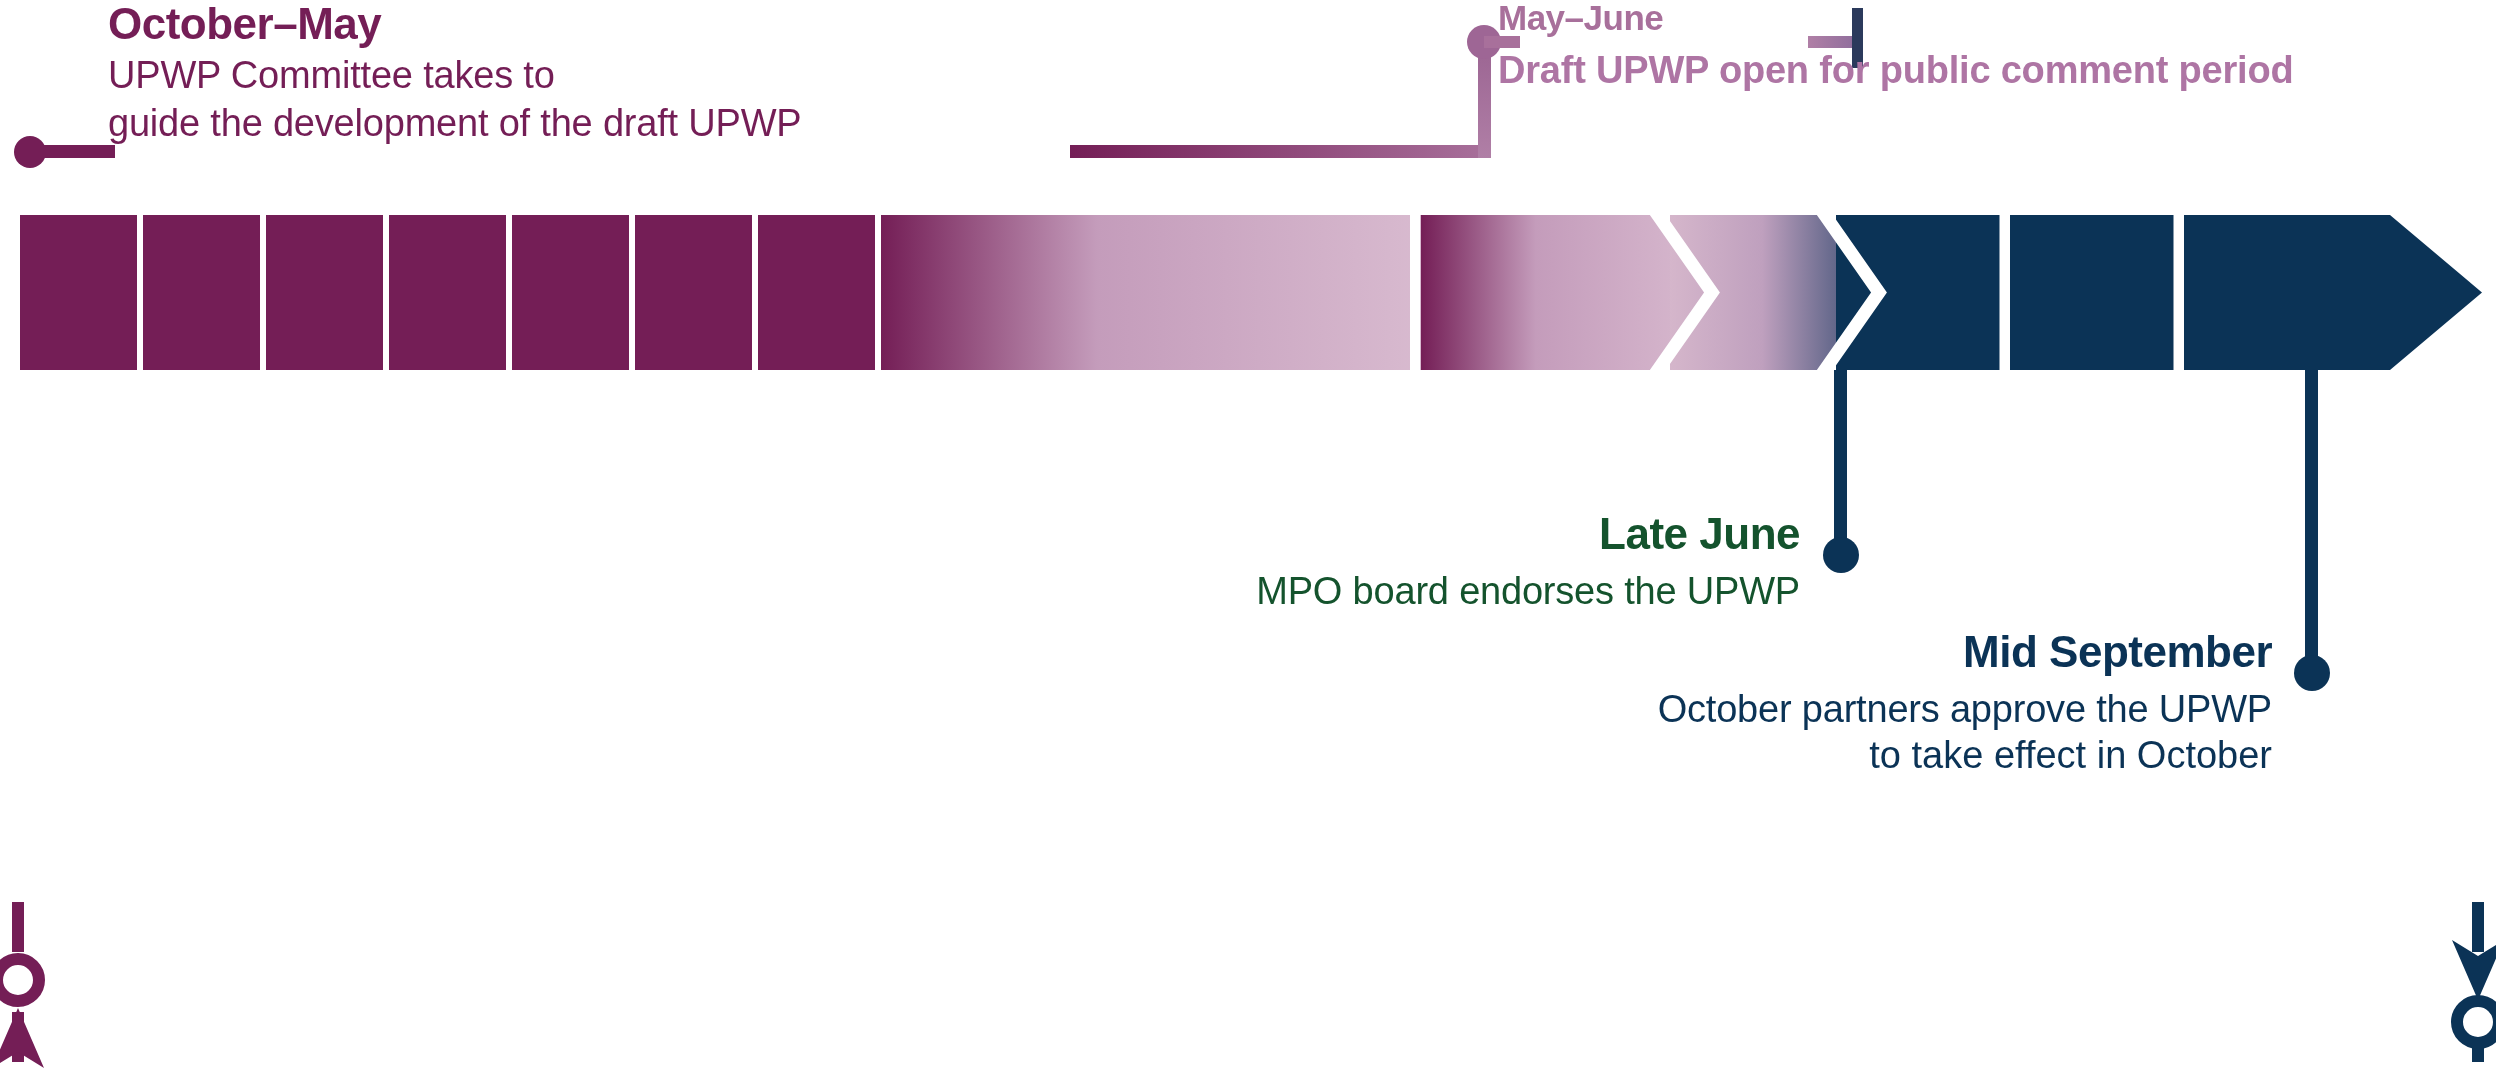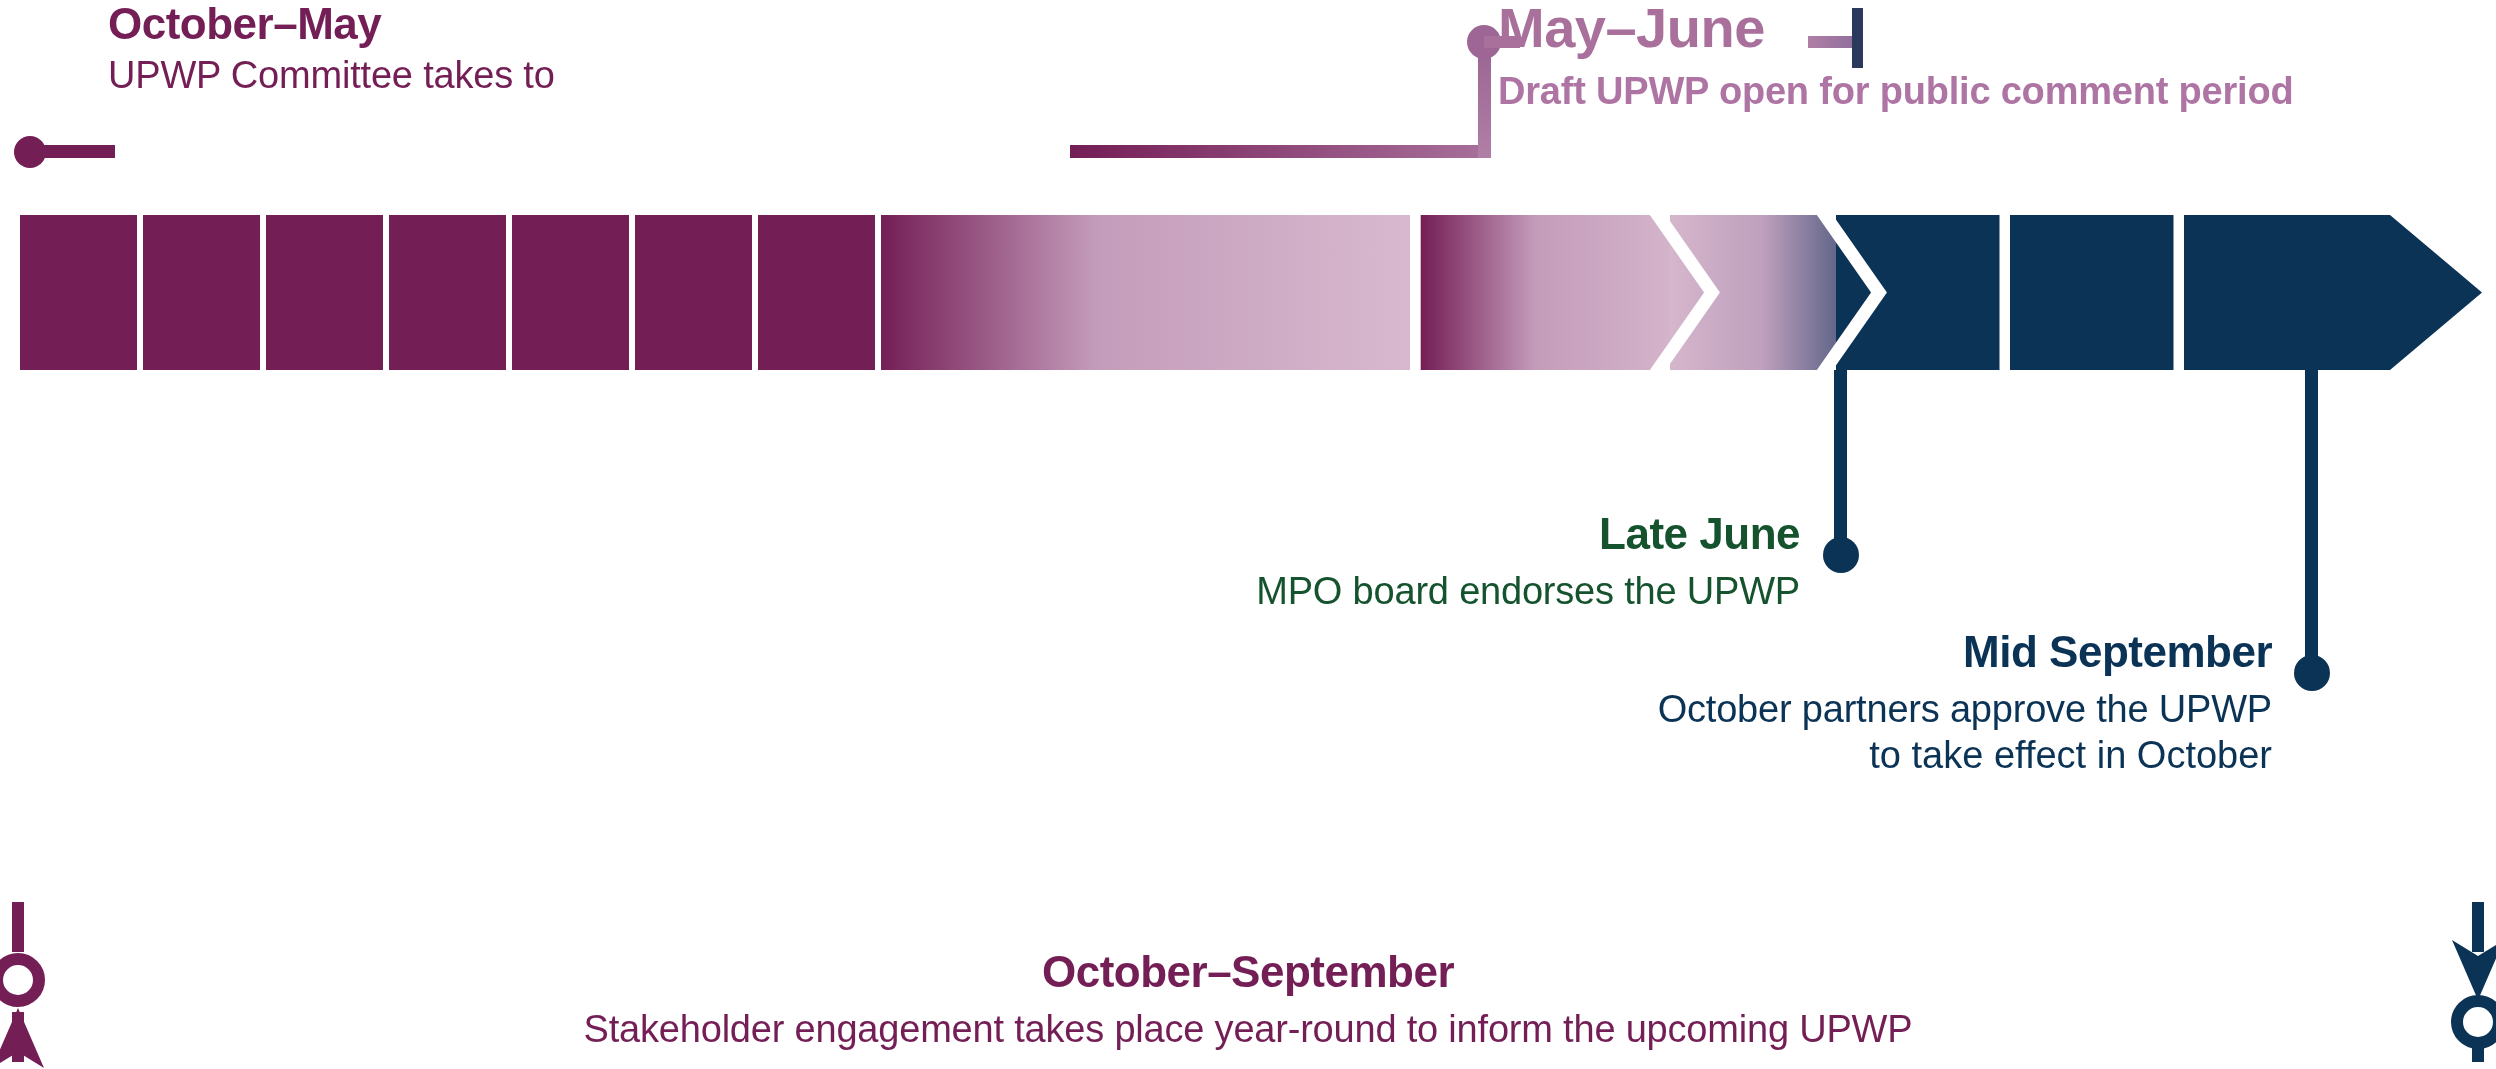--- a/index.html
+++ b/index.html
@@ -15,21 +15,21 @@
   .lbl .hd{font-weight:700;letter-spacing:-0.5px;}
   .lbl .bd{font-weight:400;letter-spacing:-0.2px;}
 
   
   #oct-may{left:108px;top:2px;color:#741E56;}
   #oct-may .hd{font-size:44px;display:block;margin-bottom:6px;}
   #oct-may .bd{font-size:38px;display:block;margin-top:10px;}
 
   
   #may-june{left:1498px;top:0px;color:#A8709B;}
-  #may-june .hd{font-size:56px;display:block;color:#A8709B;}
+  #may-june .hd{font-size:35px;display:block;color:#A8709B;}
   #may-june .bd{font-size:38px;display:block;margin-top:16px;color:#AE75A4;font-weight:bold;}
 
   
   #late-june{left:0px;top:512px;width:1800px;text-align:right;color:#14532d;}
   #late-june .hd{font-size:44px;display:block;}
   #late-june .bd{font-size:38px;display:block;margin-top:16px;}
 
   
   #mid-sept{left:0px;top:630px;width:2272px;text-align:right;color:#0B3356;}
   #mid-sept .hd{font-size:44px;display:block;}
@@ -159,36 +159,33 @@
 
       <circle cx="2478" cy="1022" r="21" fill="#ffffff" stroke="#0B3356" stroke-width="12"></circle>
 
       <line x1="2478" y1="1044" x2="2478" y2="1062" stroke="#0B3356" stroke-width="12"></line>
     </g>
   </svg>
 
   <div class="lbl" id="oct-may">
     <span class="hd">October–May</span>
     <span class="bd">UPWP Committee takes to</span>
+    <span class="bd">guide the development of the draft UPWP</span>
   </div>
 
   <div class="lbl" id="may-june">
     <span class="hd">May–June</span>
     <span class="bd">Draft UPWP open for public comment period</span>
   </div>
 
   <div class="lbl" id="late-june">
     <span class="hd">Late June</span>
     <span class="bd">MPO board endorses the UPWP</span>
   </div>
 
   <div class="lbl" id="mid-sept">
     <span class="hd">Mid September</span>
     <span class="bd">October partners approve the UPWP</span>
     <span class="bd2">to take effect in October</span>
   </div>
 
-  <div class="lbl" id="loop-text">
-    <span class="hd">October–September</span>
-    <span class="bd">Stakeholder engagement takes place year-round to inform the upcoming UPWP</span>
-  </div>
 
 </div>
 
 </body></html>

